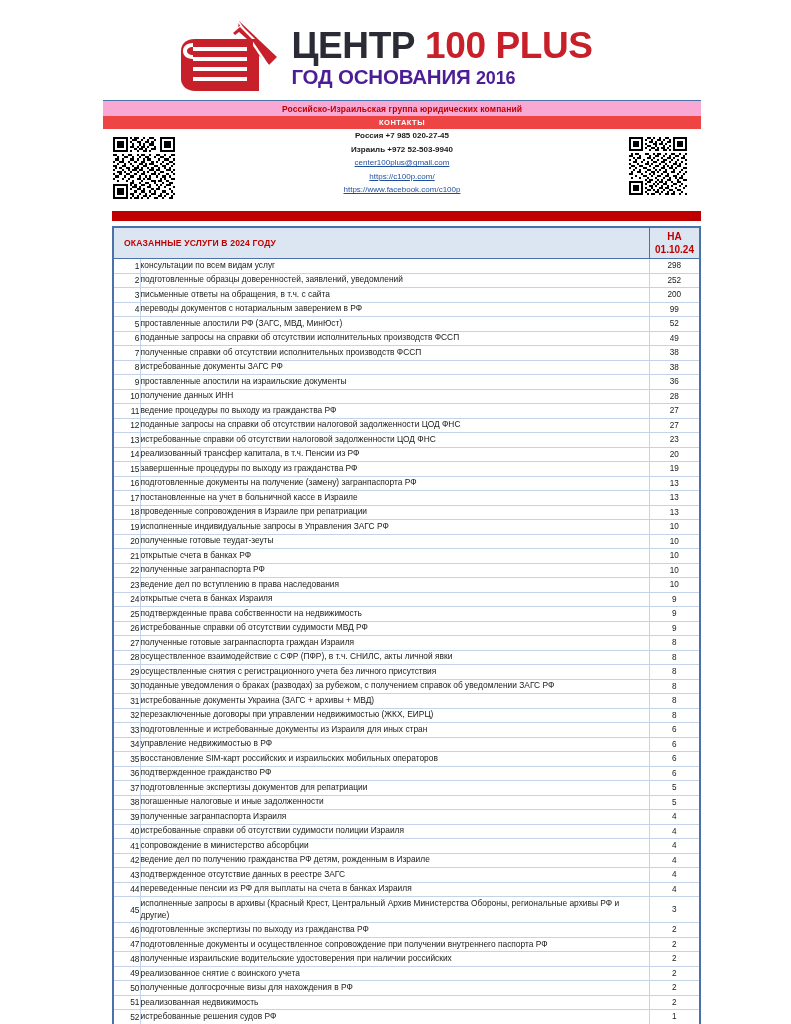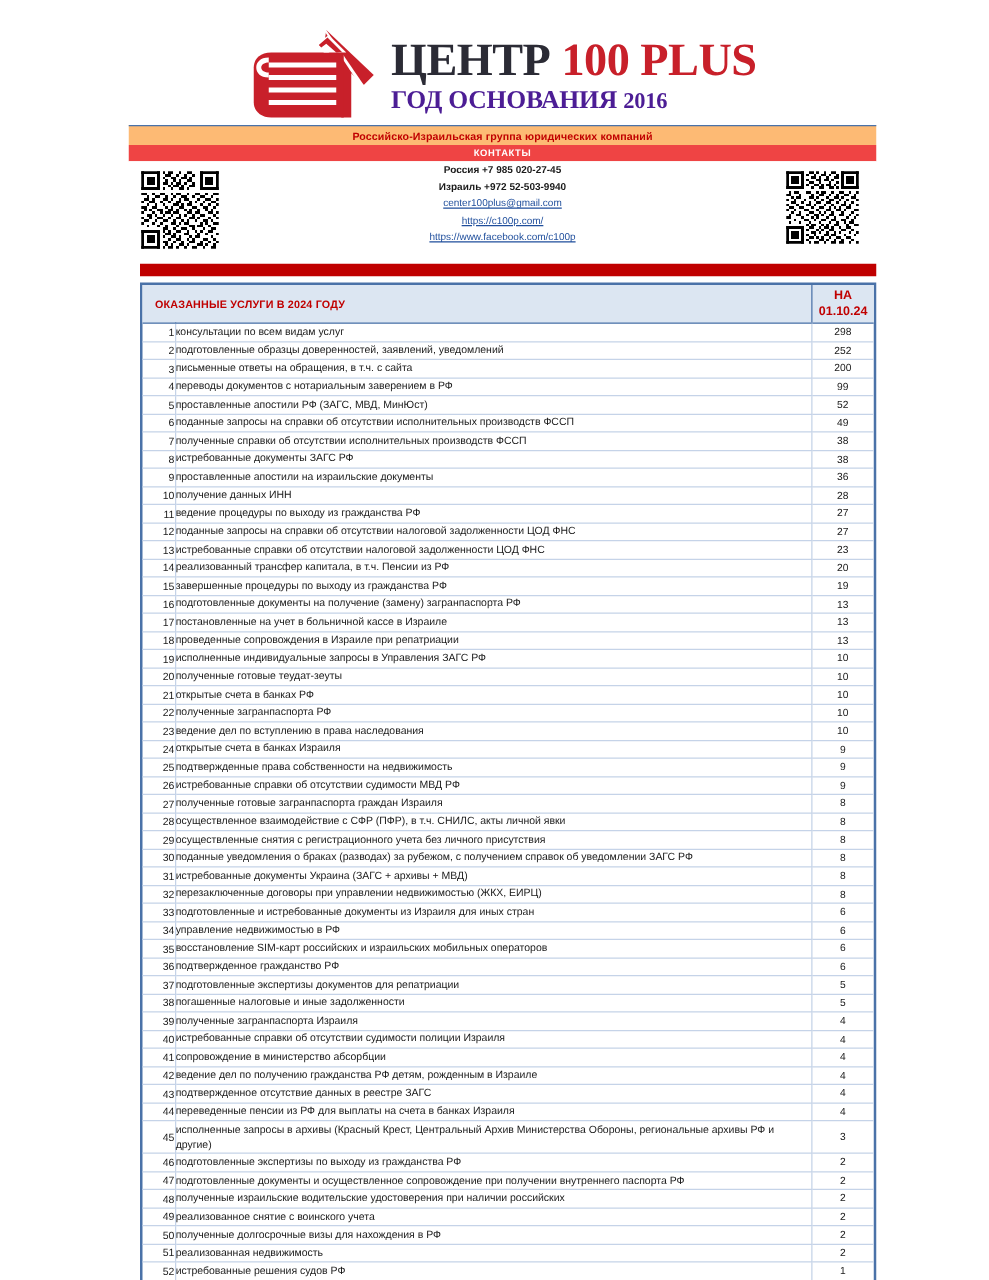--- a/index.html
+++ b/index.html
@@ -16,28 +16,27 @@
   .page {
     position: relative;
     width: 791px;
     height: 1024px;
     background: #ffffff;
   }
 
   
   .logo-block {
     position: absolute;
-    left: 103px;
+    left: 86px;
     top: 14px;
     width: 598px;
     height: 84px;
     display: flex;
-    align-items: flex-end;
+    align-items: center;
     justify-content: center;
-    font-family: Liberation Serif, serif;
   }
   .logo-wrap {
     display: flex;
     align-items: center;
     gap: 10px;
   }
   .logo-mark {
     width: 104px;
     height: 78px;
     flex: 0 0 104px;
@@ -68,21 +67,21 @@
   }
   .logo-line2 .year { font-size: 18px; }
 
   
   .subtitle-bar {
     position: absolute;
     left: 103px;
     top: 100px;
     width: 598px;
     height: 16px;
-    background: #fdba74;
+    background: #f9a8d4;
     border-top: 1px solid #4a72a8;
     box-sizing: border-box;
     display: flex;
     align-items: center;
     justify-content: center;
   }
   .subtitle-bar .txt {
     font-size: 8.5px;
     font-weight: bold;
     color: #c00000;

